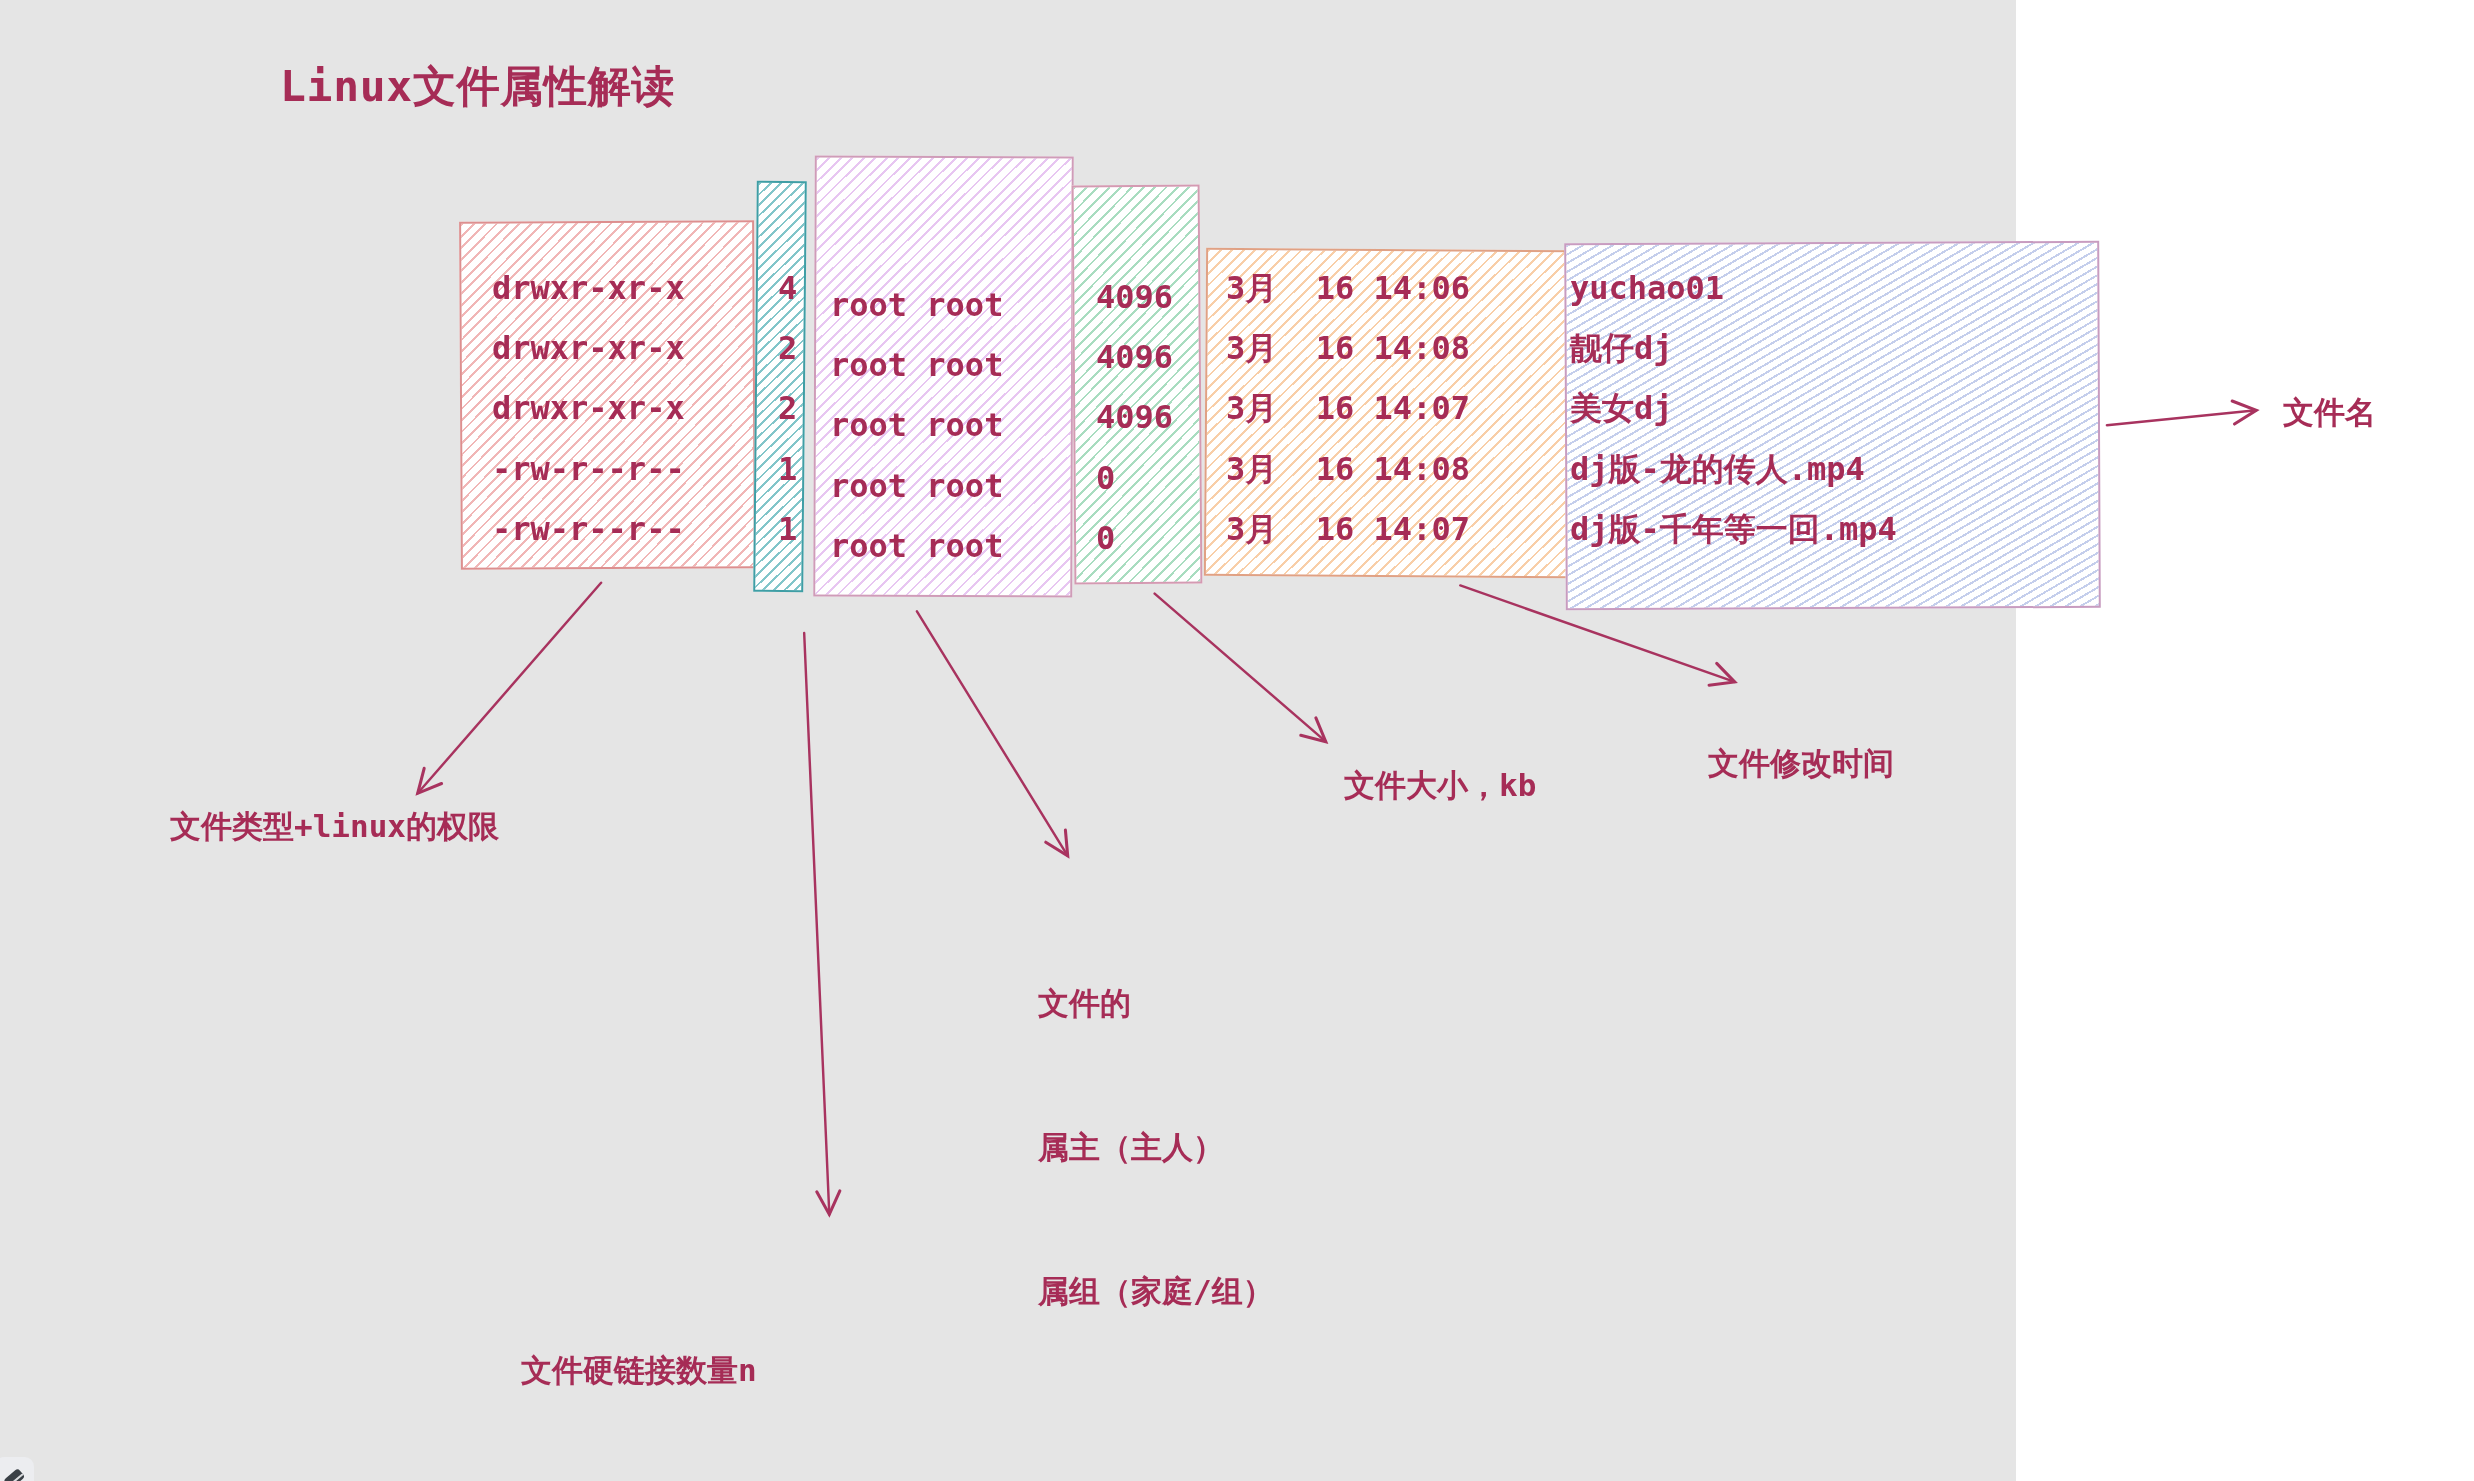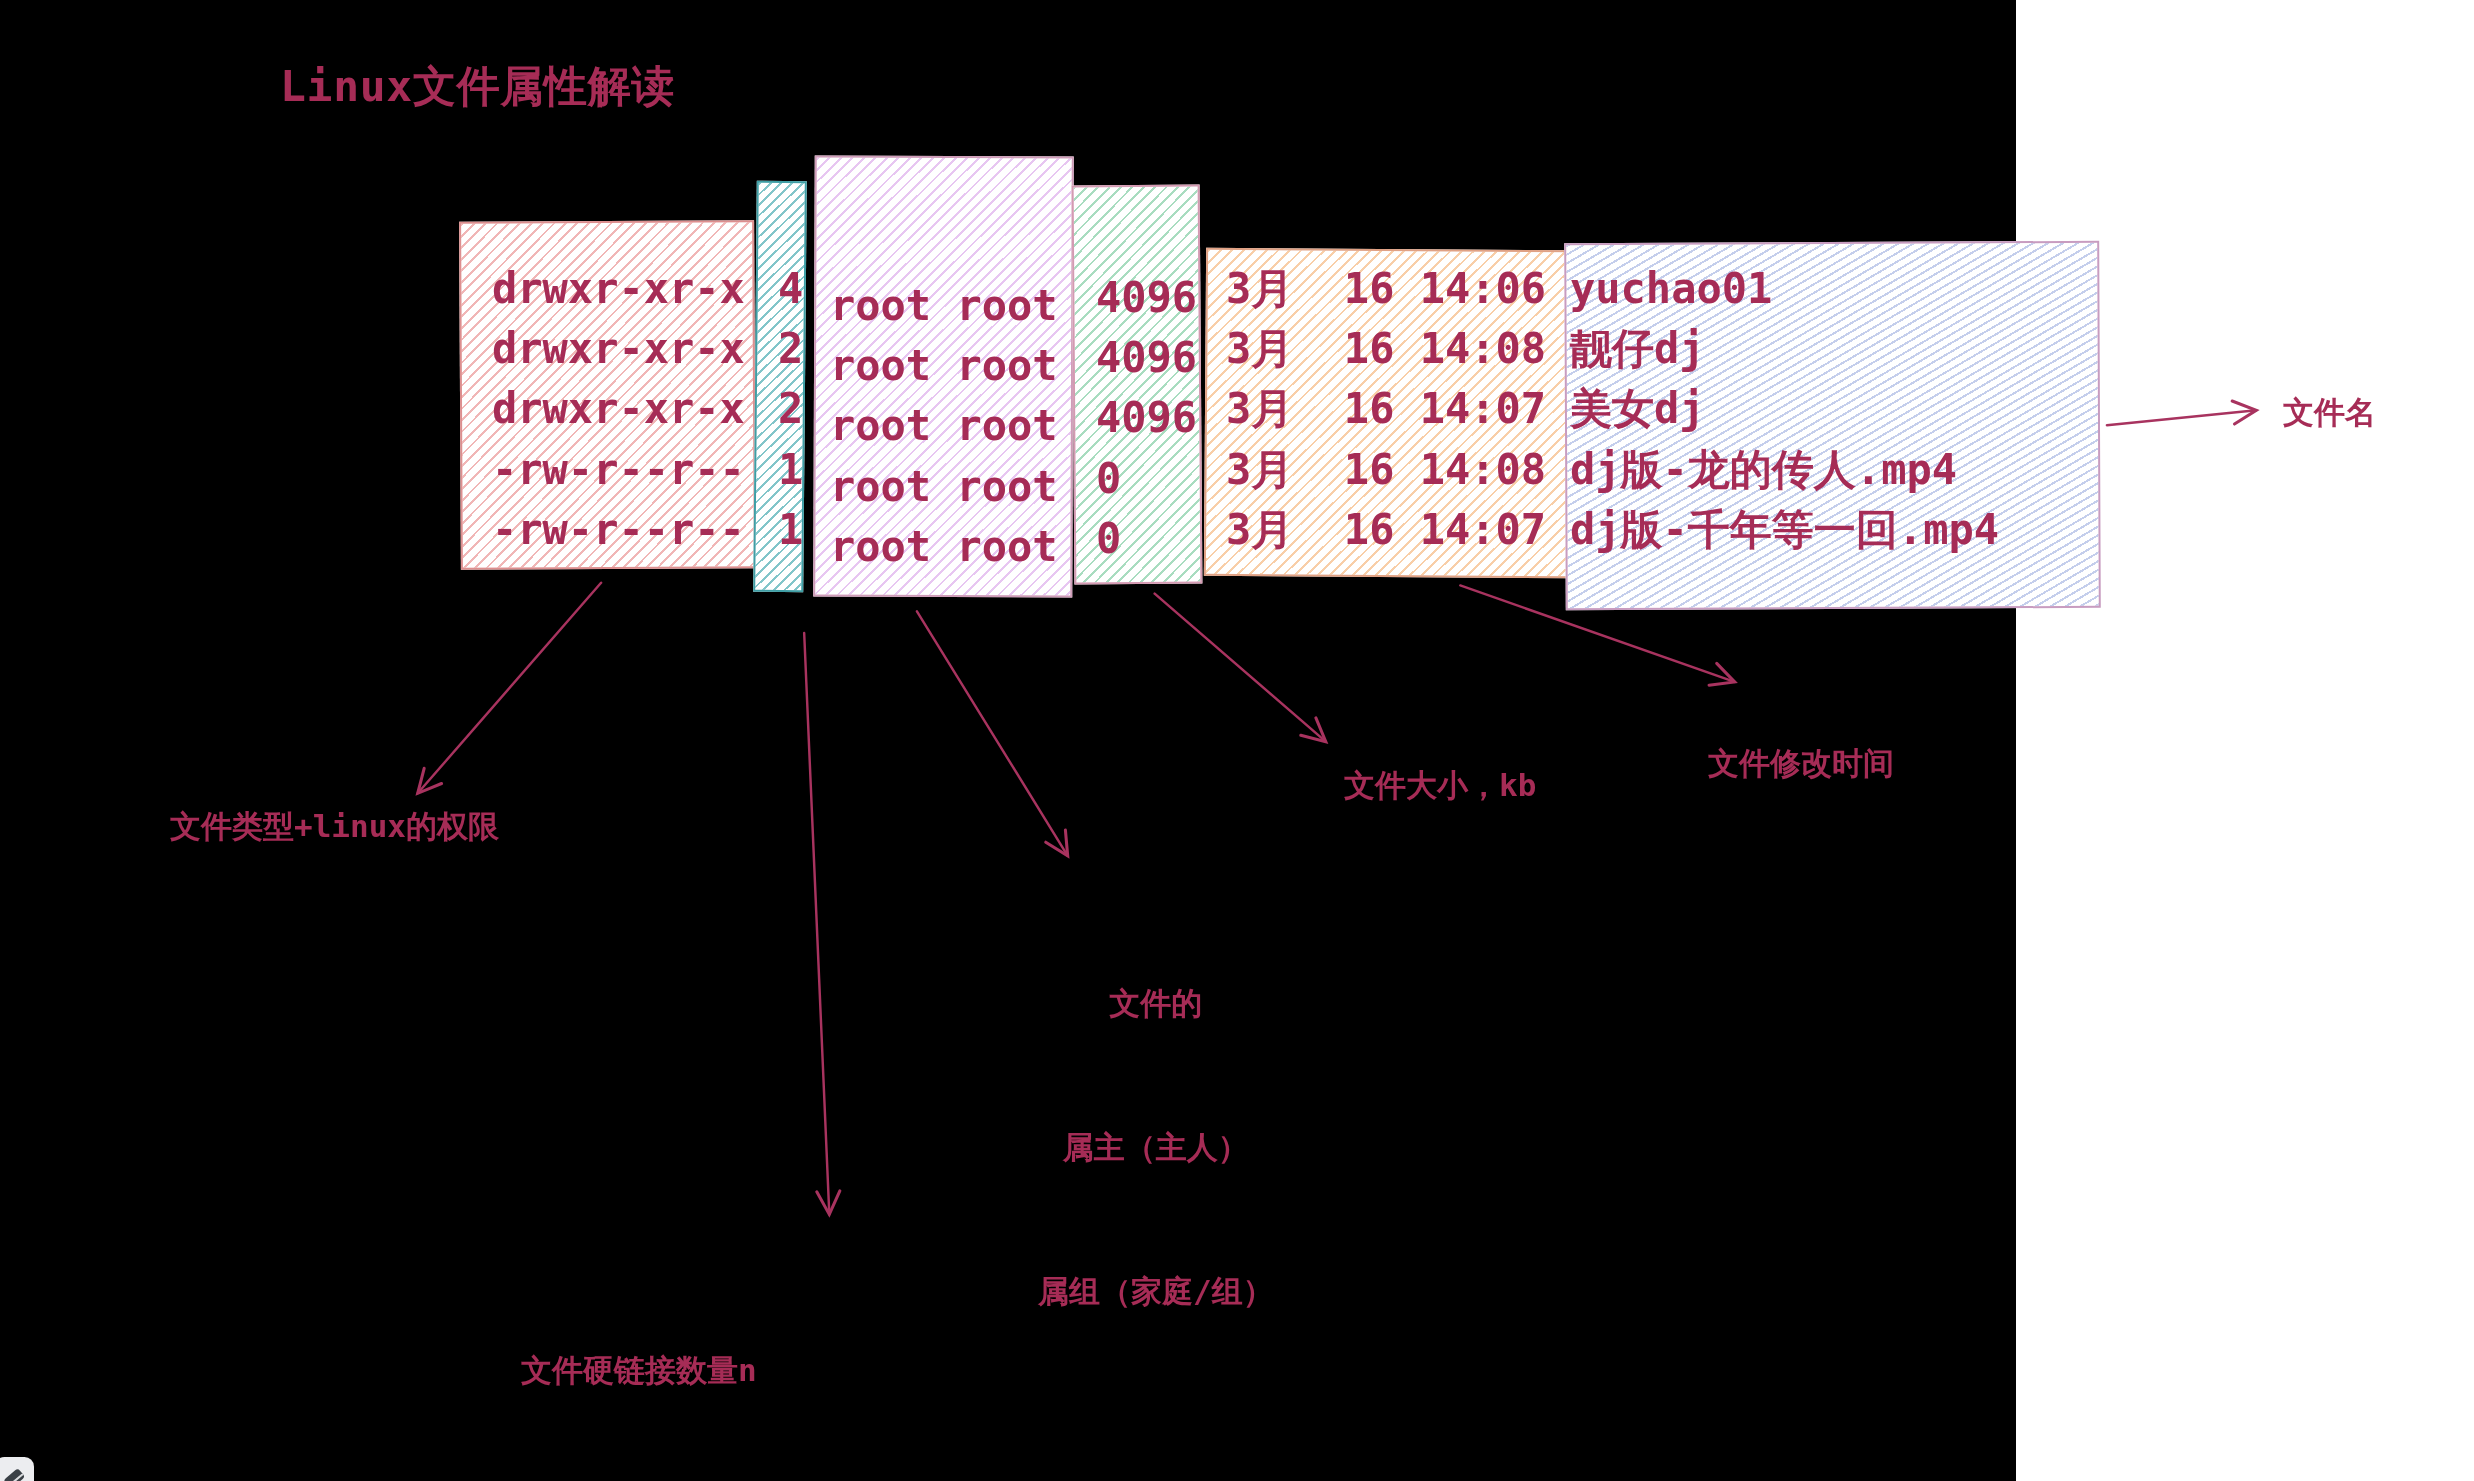--- a/index.html
+++ b/index.html
@@ -8,22 +8,21 @@
     background: #ffffff;
     width: 2475px;
     height: 1482px;
     overflow: hidden;
     font-family: "DejaVu Sans Mono", monospace;
   }
   #canvas {
     position: relative;
     width: 2016px;
     height: 1482px;
-    background: #000000;
-    text-align: center;
+    background: #e5e5e5;
   }
   .page-title {
     position: absolute;
     left: 280px;
     top: 58px;
     font-size: 43px;
     font-weight: 700;
     color: #a62c56;
     letter-spacing: 0.7px;
     white-space: pre;
@@ -67,21 +66,21 @@
   }
   .box-name {
     left: 1565px; top: 242px; width: 535px; height: 367px;
     border-color: #c89cc0;
     background-image: repeating-linear-gradient(150deg, rgba(148,166,220,0.55) 0 2px, transparent 2px 7.5px);
     transform: rotate(-0.25deg);
   }
   
   .cell {
     position: absolute;
-    font-size: 42px;
+    font-size: 32px;
     line-height: 43px;
     font-weight: 700;
     color: #a62c56;
     white-space: pre;
   }
   .r0 { top: 267px; } .r1 { top: 327px; } .r2 { top: 387px; }
   .r3 { top: 448px; } .r4 { top: 508px; }
   .c0 { left: 492px; }  .c1 { left: 778px; } .c2 { left: 830px; margin-top: 17px; }
   .c3 { left: 1096px; margin-top: 9px; } .c4 { left: 1226px; } .c5 { left: 1570px; }
   

